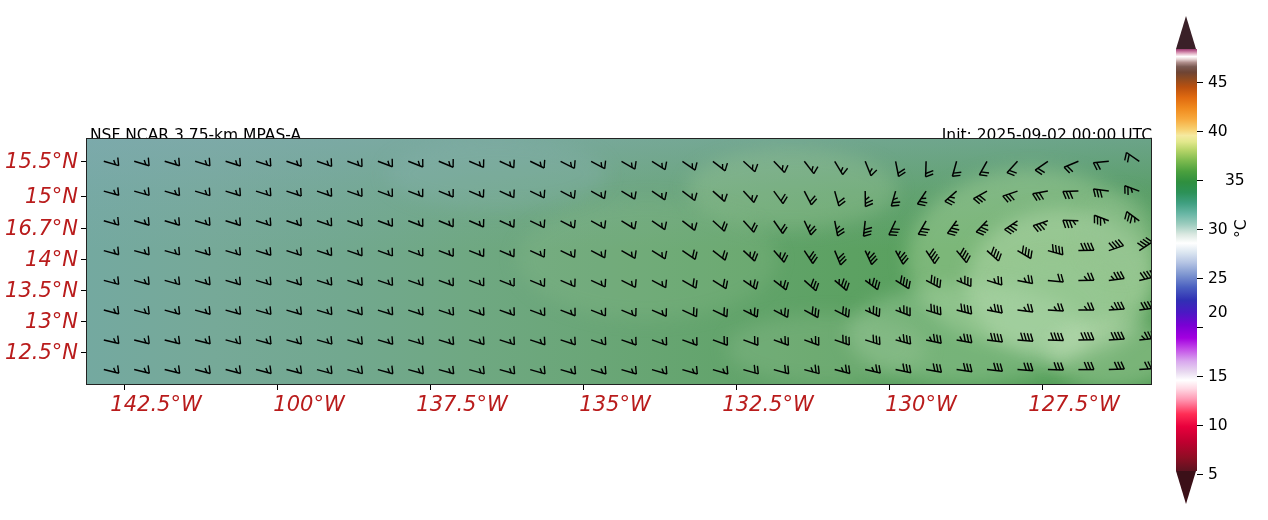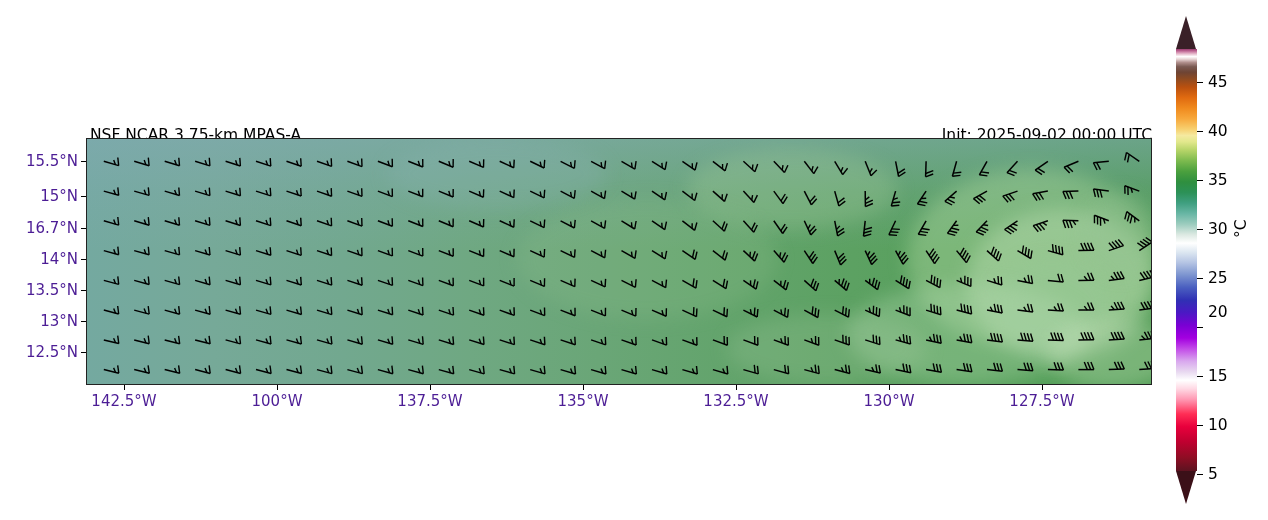--- a/index.html
+++ b/index.html
@@ -95,25 +95,26 @@
   
   .tick {
     position: absolute;
     background: #000;
   }
   .tick-x { width: 1.4px; height: 5px; top: 385px; }
   .tick-y { height: 1.4px; width: 5px; left: 81px; }
 
   .ticklabel {
     position: absolute;
-    font-size: 15px;
-    color: #4c1d95;
+    font-size: 21px;
+    color: #b91c1c;
     white-space: nowrap;
+    font-style: italic;
   }
-  .ticklabel-x { top: 392px; transform: translateX(-50%); }
+  .ticklabel-x { top: 392px; transform: translateX(-50%); margin-left: 32px; }
   .ticklabel-y { right: 1190px; transform: translateY(-50%); text-align: right; }
 
   
   #colorbar-wrap {
     position: absolute;
     left: 1176px;
     top: 16px;
     width: 21px;
     height: 488px;
   }
@@ -1814,21 +1815,21 @@
     <div id="cbar-top-arrow"></div>
     <div id="cbar-body"></div>
     <div id="cbar-bot-arrow"></div>
   </div>
   <div id="cbar-ticks-layer">
       <div class="cbar-tick" style="top: 82px;"></div>
       <div class="cbar-label" style="top: 82px;">45</div>
       <div class="cbar-tick" style="top: 131px;"></div>
       <div class="cbar-label" style="top: 131px;">40</div>
       <div class="cbar-tick" style="top: 180px;"></div>
-      <div class="cbar-label" style="top: 180px;">35</div>
+      <div class="cbar-label" style="top: 180px; margin-left: 17px;">35</div>
       <div class="cbar-tick" style="top: 229px;"></div>
       <div class="cbar-label" style="top: 229px;">30</div>
       <div class="cbar-tick" style="top: 278px;"></div>
       <div class="cbar-label" style="top: 278px;">25</div>
       <div class="cbar-tick" style="top: 327px;"></div>
       <div class="cbar-label" style="top: 312px;">20</div>
       <div class="cbar-tick" style="top: 376px;"></div>
       <div class="cbar-label" style="top: 376px;">15</div>
       <div class="cbar-tick" style="top: 425px;"></div>
       <div class="cbar-label" style="top: 425px;">10</div>

